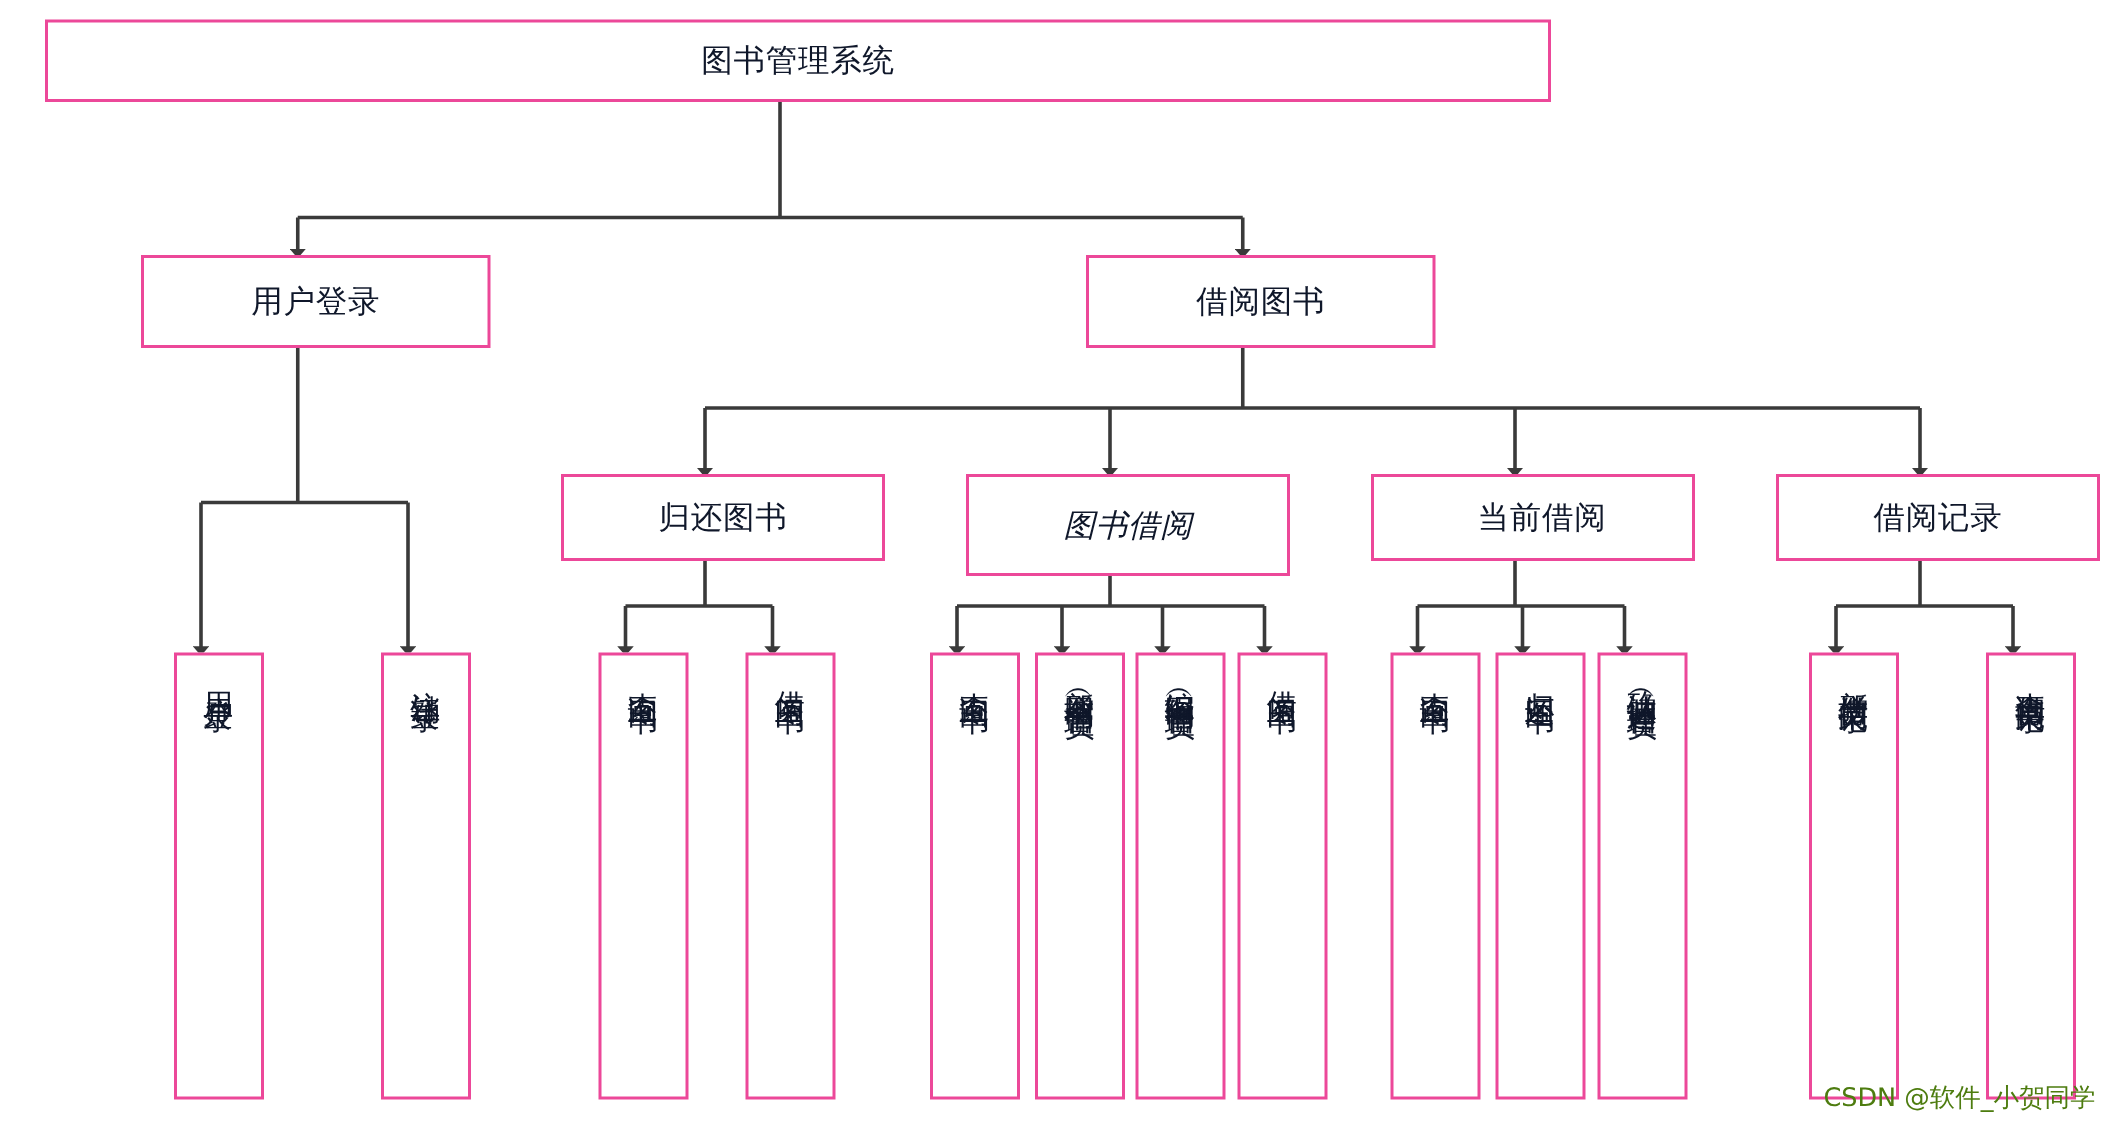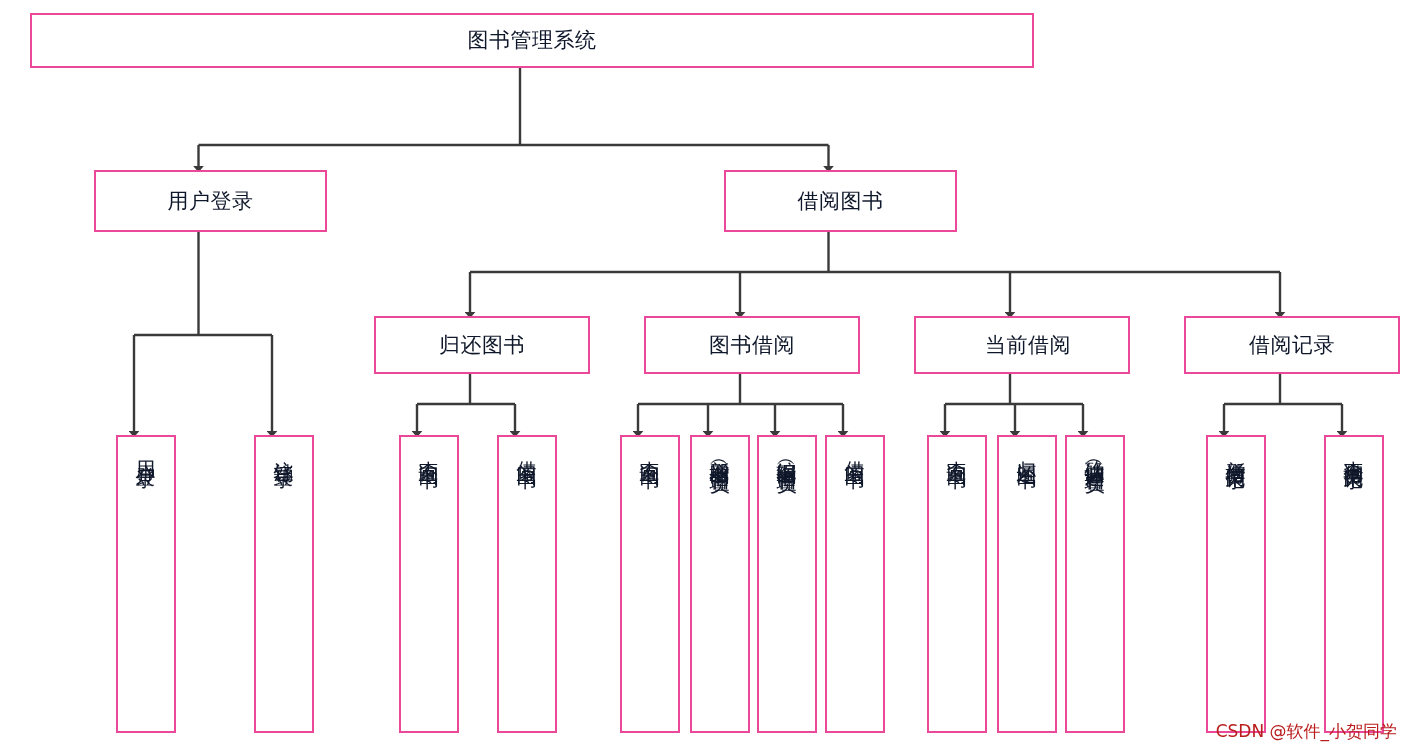--- a/index.html
+++ b/index.html
@@ -66,21 +66,21 @@
     white-space: nowrap;
   }
   .node.vert.tall-text .node-label {
     letter-spacing: 2px;
   }
   .watermark {
     position: absolute;
     right: 8px;
     bottom: 4px;
     font-size: 17px;
-    color: #b91c1c;
+    color: #4d7c0f;
     white-space: nowrap;
     font-family: "DejaVu Sans", "Liberation Sans", sans-serif;
   }
 </style>
 </head>
 <body>
 
 <div id="canvas">
   <svg id="edges" viewBox="0 0 1405 747" xmlns="http://www.w3.org/2000/svg">
     <defs>
@@ -131,21 +131,21 @@
       </div>
       <div class="node horiz" style="left: 82px; top: 170px; width: 233px; height: 62px;">
         <span class="node-label">用户登录</span>
       </div>
       <div class="node horiz" style="left: 712px; top: 170px; width: 233px; height: 62px;">
         <span class="node-label">借阅图书</span>
       </div>
       <div class="node horiz" style="left: 362px; top: 316px; width: 216px; height: 58px;">
         <span class="node-label">归还图书</span>
       </div>
-      <div class="node horiz" style="left: 632px; top: 316px; width: 216px; height: 58px;">
+      <div class="node horiz" style="left: 632px; top: 316px; width: 216px; height: 68px; font-style: italic;">
         <span class="node-label">图书借阅</span>
       </div>
       <div class="node horiz" style="left: 902px; top: 316px; width: 216px; height: 58px; padding-left: 12px;">
         <span class="node-label">当前借阅</span>
       </div>
       <div class="node horiz" style="left: 1172px; top: 316px; width: 216px; height: 58px; justify-content: center;">
         <span class="node-label">借阅记录</span>
       </div>
       <div class="node vert" style="left: 104px; top: 435px; width: 60px; height: 298px;">
         <span class="node-label">用户登录</span>

